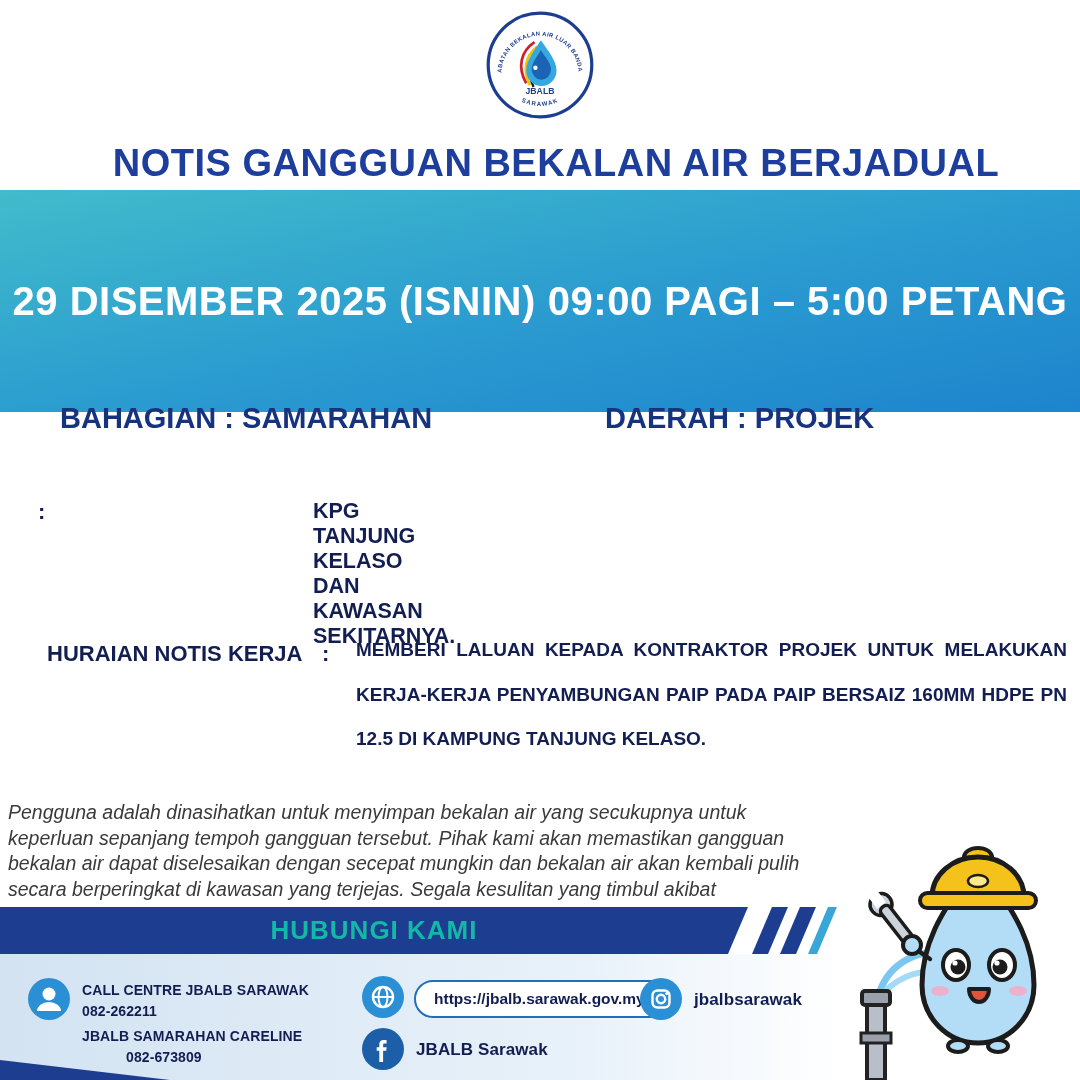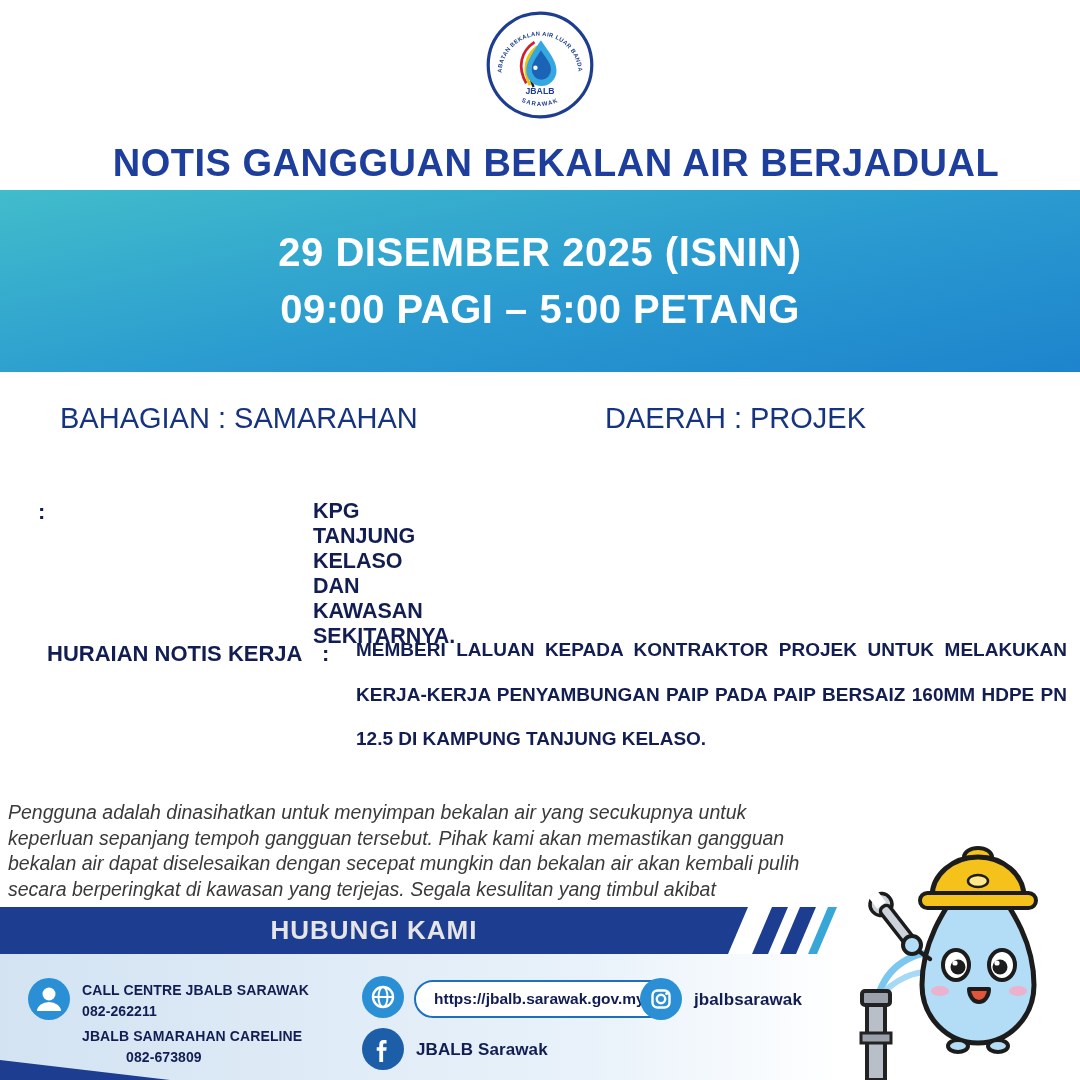--- a/index.html
+++ b/index.html
@@ -10,27 +10,27 @@
   }
   
   .logo{position:absolute;top:10px;left:485px;width:110px;height:110px;}
   
   .title{
     position:absolute;top:126px;left:0;width:1080px;margin:16px;
     text-align:center;font-size:38px;font-weight:700;color:#1d3e9c;letter-spacing:.5px;
   }
   
   .banner{
-    position:absolute;top:190px;left:0;width:1080px;height:182px;
+    position:absolute;top:190px;left:0;width:1080px;height:222px;
     background:linear-gradient(168deg,#41bccb 0%,#2a9ad0 55%,#1d84cd 100%);
-    display:flex;flex-direction:column;align-items:center;justify-content:center;gap:12px;
+    display:flex;flex-direction:row;align-items:center;justify-content:center;gap:12px;
     color:#ffffff;font-weight:700;font-size:40px;letter-spacing:.5px;
   }
   
-  .loc{position:absolute;font-size:29px;font-weight:400;color:#16337f;}
+  .loc{position:absolute;font-size:29px;font-weight:700;color:#16337f;}
   .loc.bahagian{top:402px;left:60px;}
   .loc.daerah{top:402px;left:605px;}
   
   .field{
     position:absolute;left:38px;width:1020px;
     display:grid;grid-template-columns:275px 34px 1fr;
     font-weight:700;color:#121d52;
   }
   .field .f-label{font-size:22px;}
   .field .f-colon{font-size:22px;text-align:left;}
@@ -41,21 +41,21 @@
   .field.huraian .f-label,.field.huraian .f-colon{line-height:2.35;}
   .field.huraian .f-value{text-align:justify;line-height:2.35;}
   
   .disclaimer{
     position:absolute;top:800px;left:8px;width:795px;margin:0;
     font-style:italic;font-size:19.5px;line-height:1.32;color:#3a3a3a;font-weight:400;
   }
   
   .hk-bar{
     position:absolute;top:907px;left:0;width:748px;height:47px;
-    background:#1d3d90;color:#e5e5e5;
+    background:#1d3d90;color:#14b8a6;
     display:flex;align-items:center;justify-content:center;
     font-size:26px;font-weight:700;letter-spacing:1px;
     clip-path:polygon(0 0,100% 0,calc(100% - 20px) 100%,0 100%);
   }
   .stripe{position:absolute;top:907px;height:47px;transform:skewX(-23deg);}
   .stripe.s1{left:762px;width:16px;background:#1d3d90;}
   .stripe.s2{left:790px;width:16px;background:#1d3d90;}
   .stripe.s3{left:818px;width:9px;background:#39a6d8;}
   
   .contact-band{

